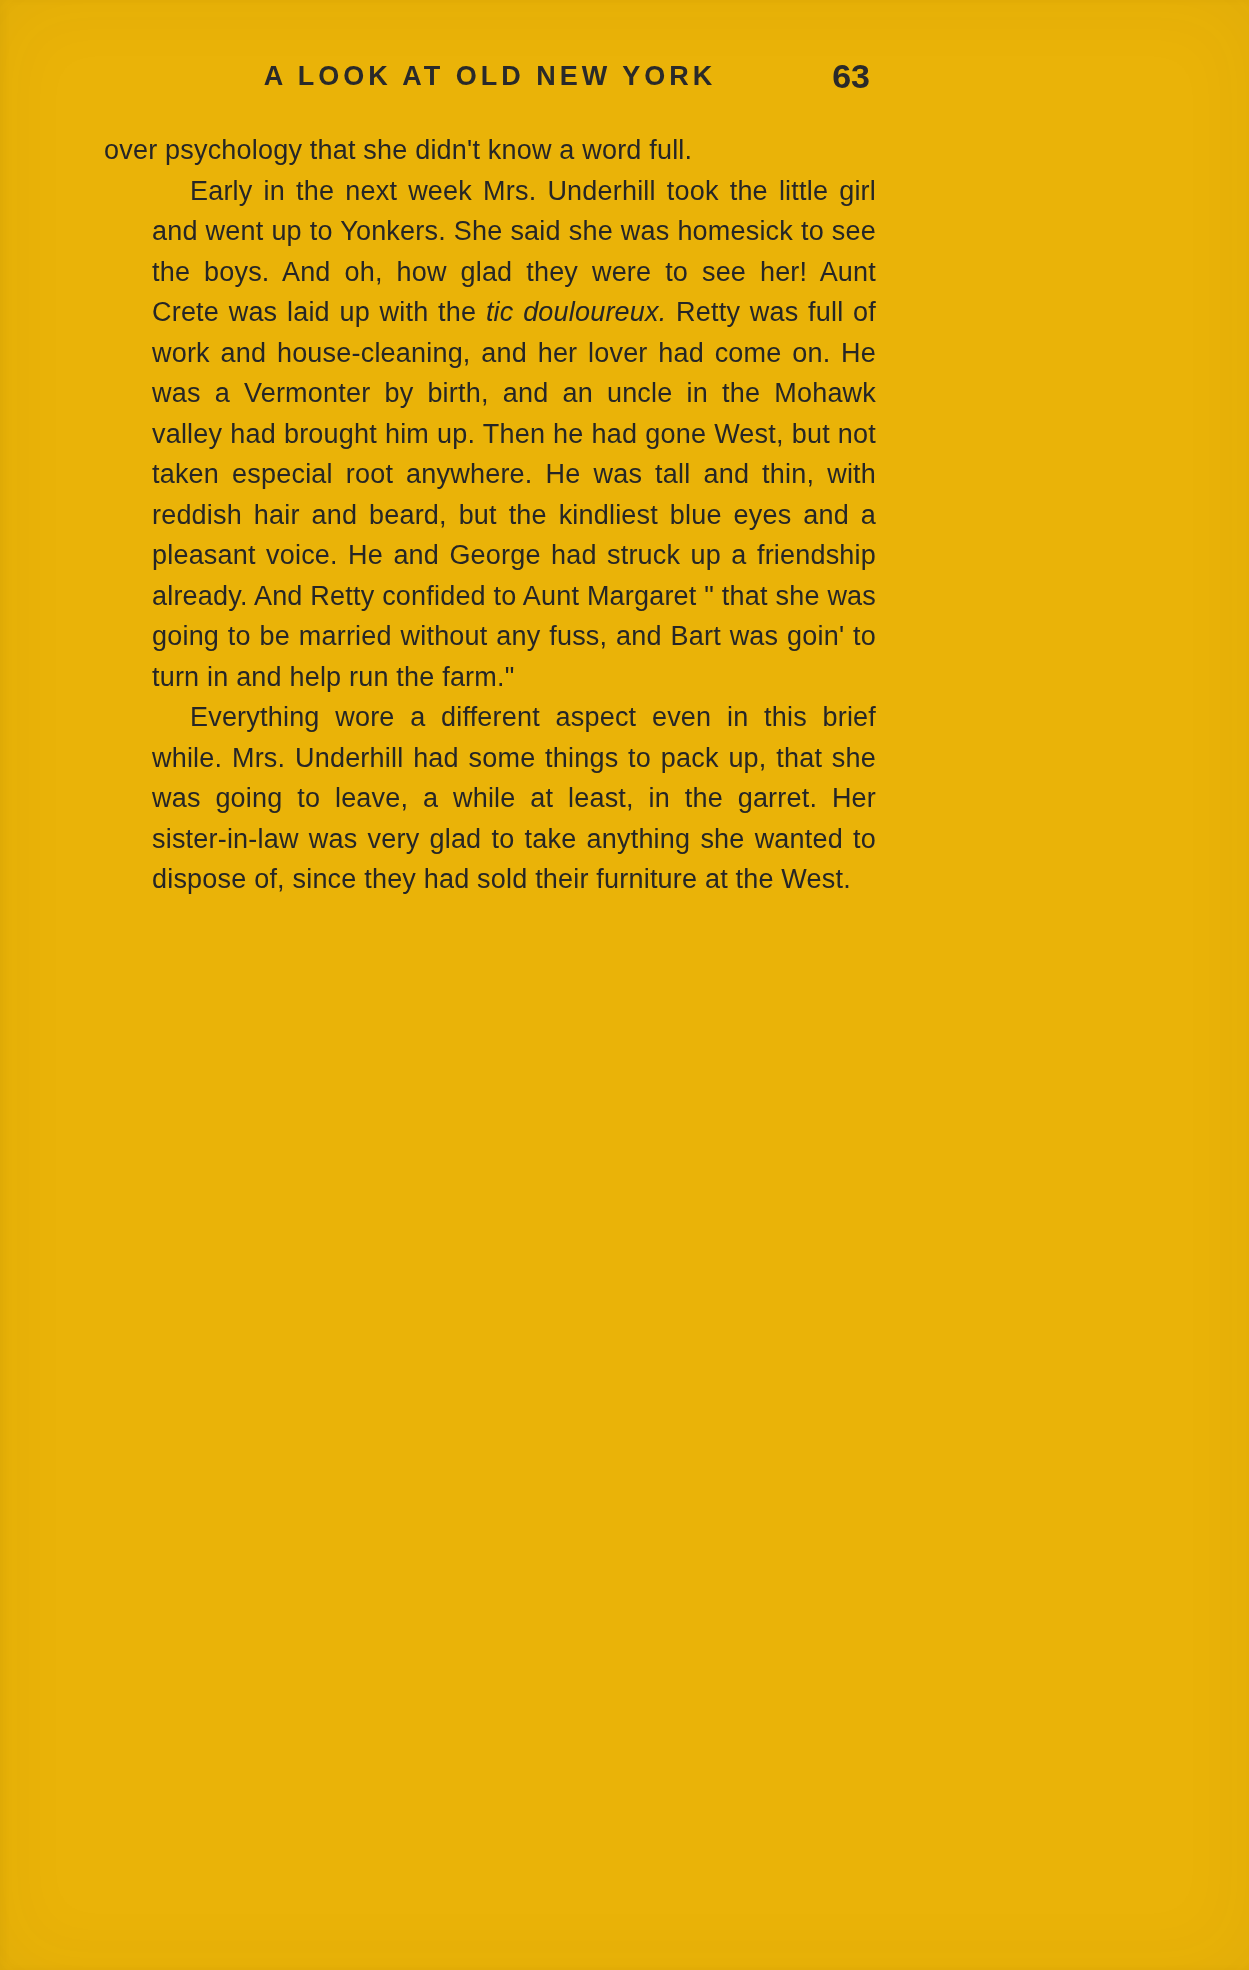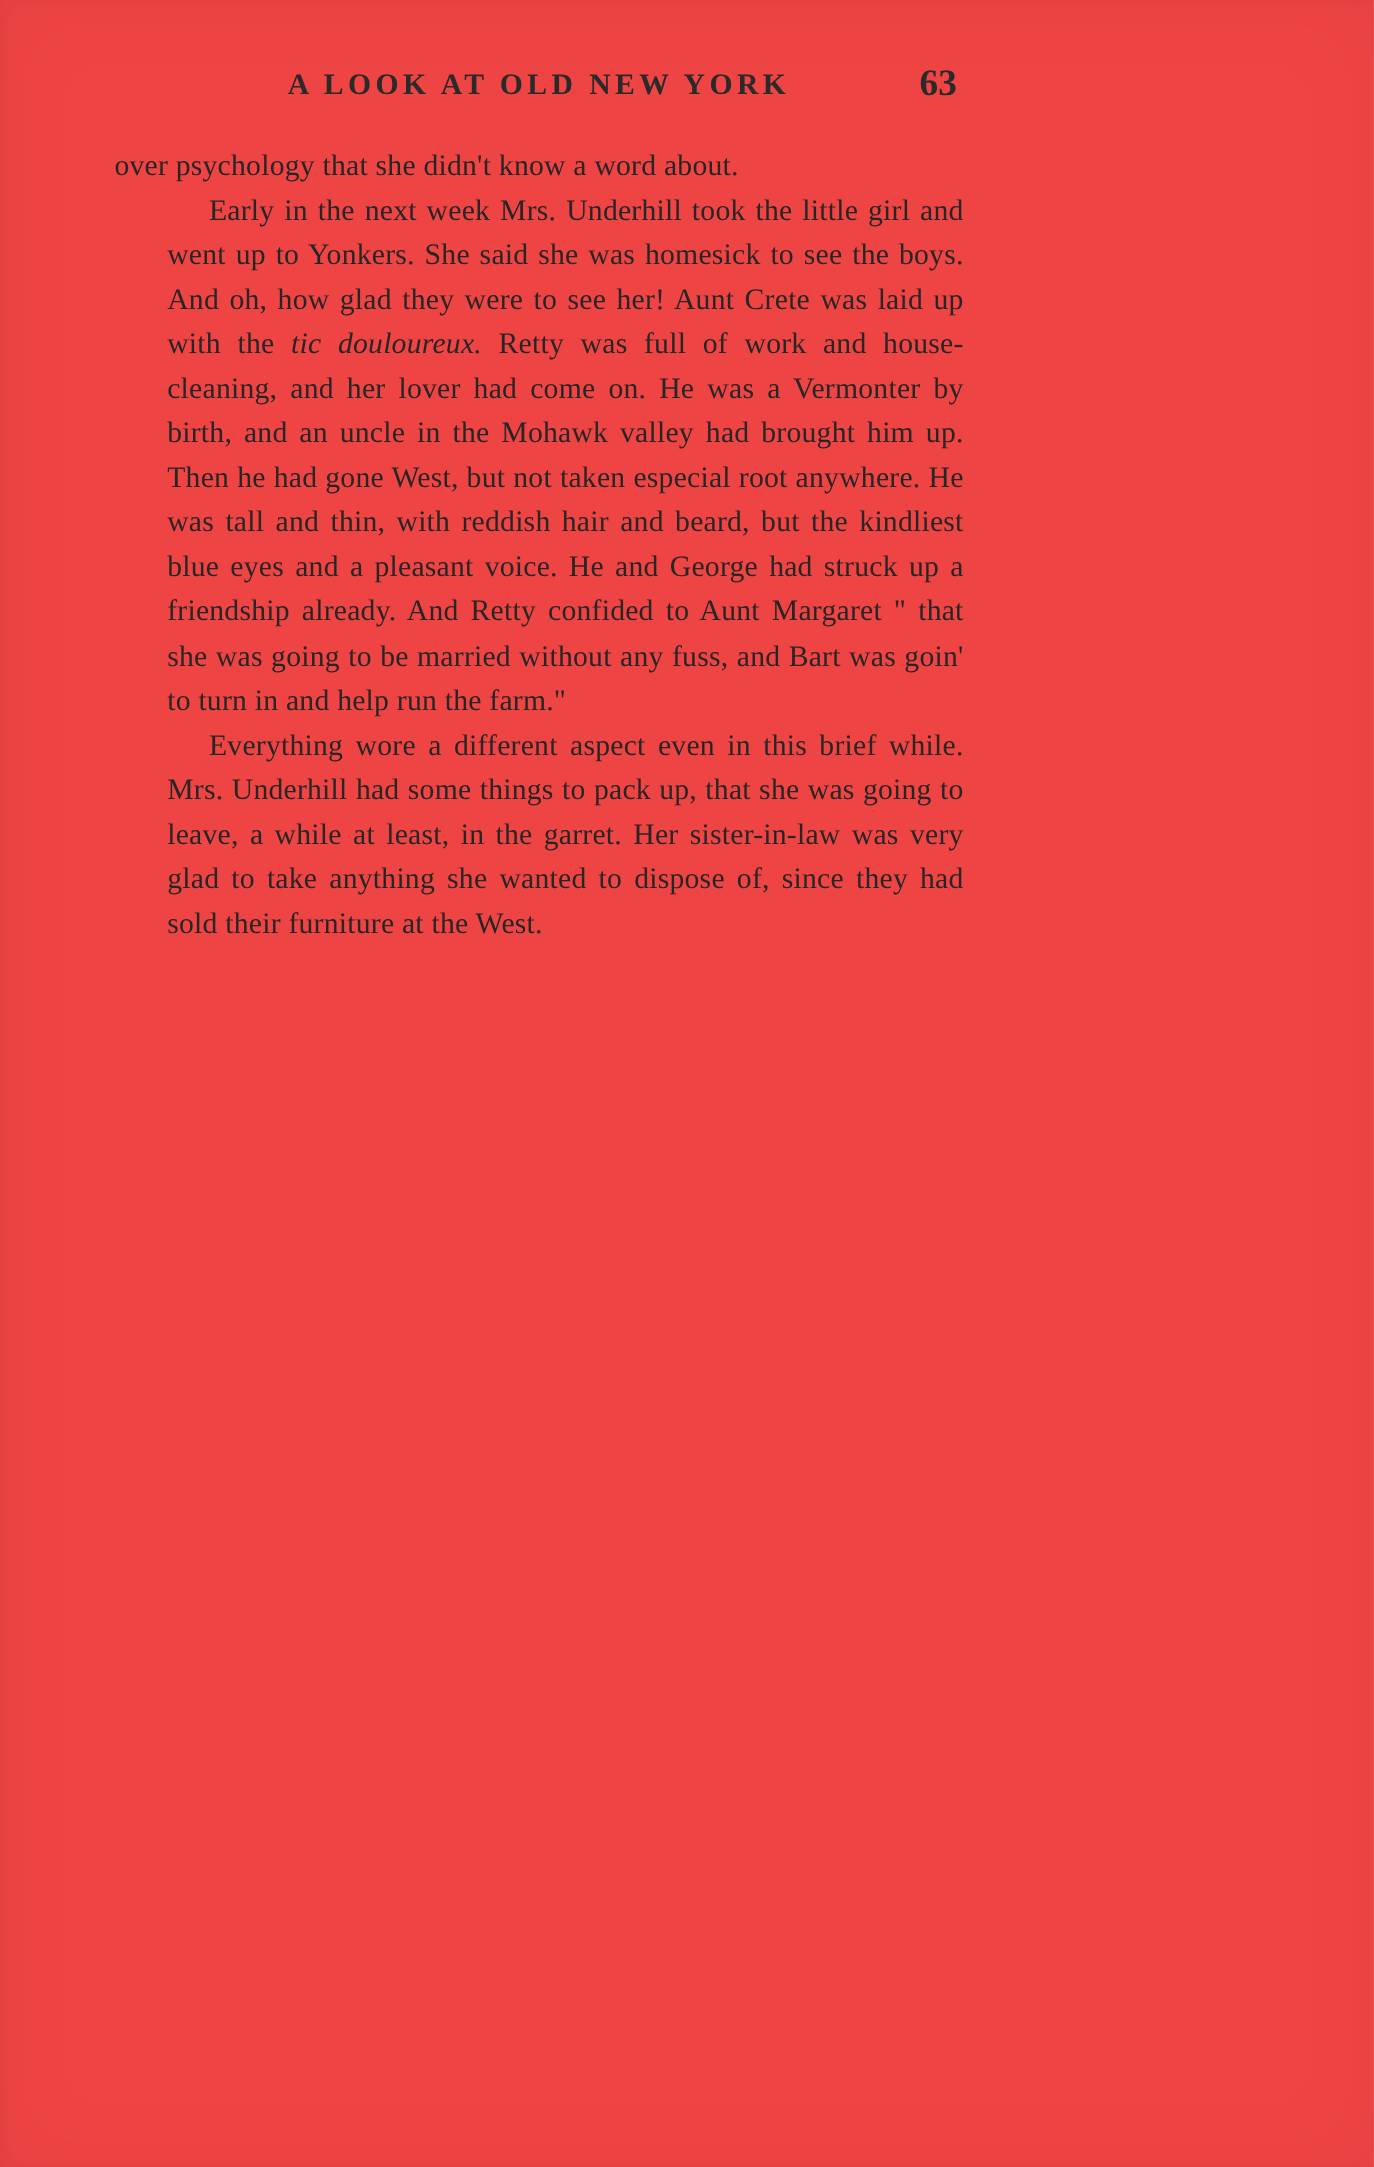--- a/index.html
+++ b/index.html
@@ -5,24 +5,24 @@
   html, body {
     margin: 0;
     padding: 0;
     background: #e9e7e2;
   }
   .scan-page {
     position: relative;
     width: 1249px;
     height: 1970px;
     margin: 0 auto;
-    background: #ef4444;
+    background: #eab308;
     box-shadow: inset 0 0 80px rgba(60,55,45,0.05), inset 4px 0 10px rgba(0,0,0,0.03);
     overflow: hidden;
-    font-family: Liberation Serif, serif;
+    font-family: Liberation Sans, sans-serif;
     color: #232323;
   }
   .content {
     position: absolute;
     top: 58px;
     left: 104px;
     width: 772px;
   }
   .page-header {
     position: relative;
@@ -71,21 +71,21 @@
   <div class="content">
 
     <div class="page-header">
       <span class="running-title">A LOOK AT OLD NEW YORK</span>
       <span class="page-number">63</span>
     </div>
 
     <div class="body-text">
 
       <p>
-        <span>over psychology that she didn't know a word about.</span>
+        <span>over psychology that she didn't know a word full.</span>
       </p>
 
       <p class="indented">
         <span>Early in the next week Mrs. Underhill took the little girl and went up to Yonkers.  She said she was homesick to see the boys.  And oh, how glad they were to see her!  Aunt Crete was laid up with the </span><span class="italic">tic douloureux.</span><span>  Retty was full of work and house-cleaning, and her lover had come on.  He was a Vermonter by birth, and an uncle in the Mohawk valley had brought him up.  Then he had gone West, but not taken especial root anywhere.  He was tall and thin, with reddish hair and beard, but the kindliest blue eyes and a pleasant voice.  He and George had struck up a friendship already.  And Retty confided to Aunt Margaret " that she was going to be married without any fuss, and Bart was goin' to turn in and help run the farm."</span>
       </p>
 
       <p class="indented">
         <span>Everything wore a different aspect even in this brief while.  Mrs. Underhill had some things to pack up, that she was going to leave, a while at least, in the garret.  Her sister-in-law was very glad to take anything she wanted to dispose of, since they had sold their furniture at the West.</span>
       </p>
 

